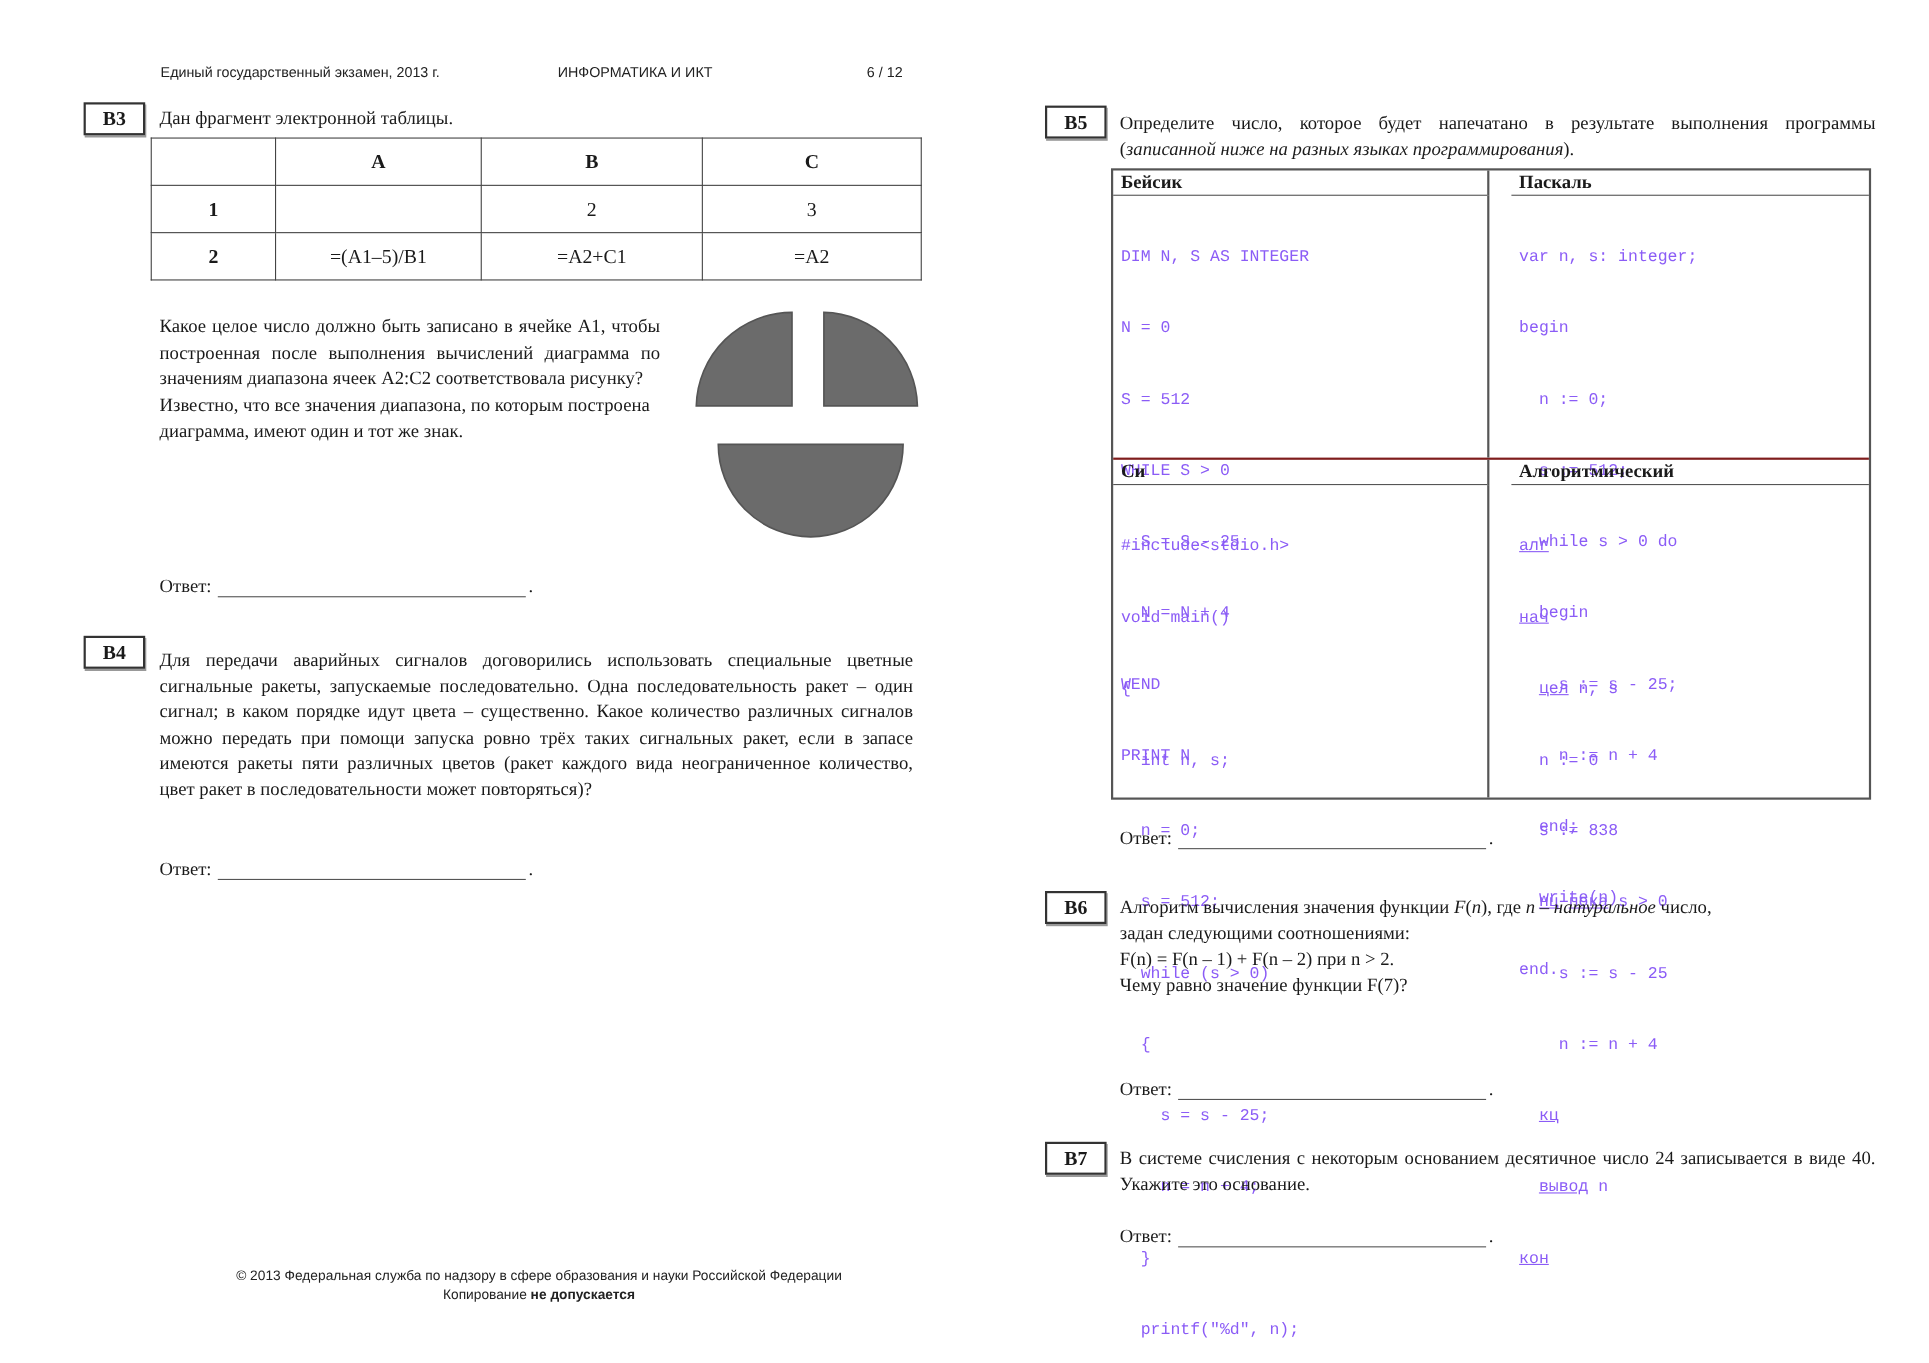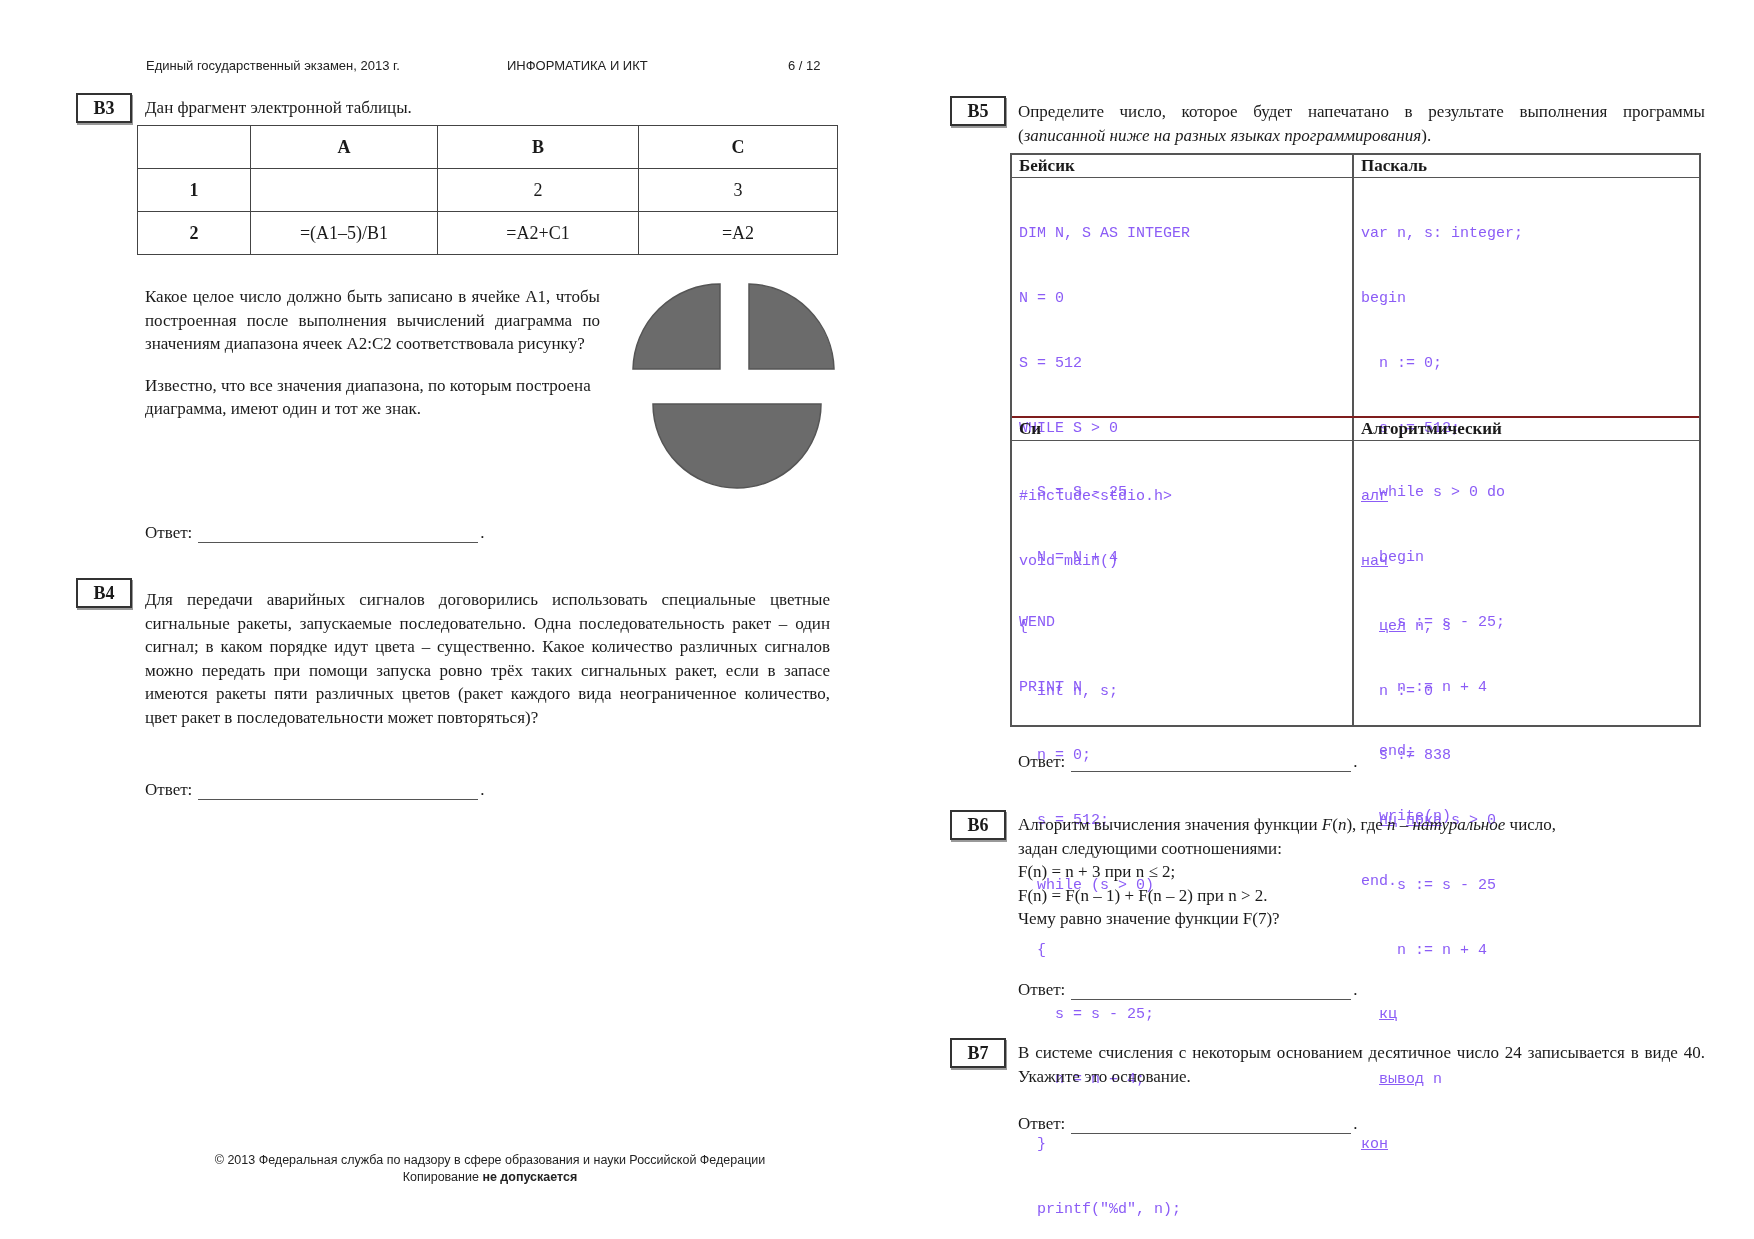--- a/index.html
+++ b/index.html
@@ -20,21 +20,21 @@
   .answer .line { display: inline-block; width: 280px; border-bottom: 1.5px solid #555; height: 18px; margin-left: 6px; }
   .answer .dot { margin-left: 2px; }
 
   
   table.sheet { position: absolute; left: 137px; top: 125px; width: 701px; border-collapse: collapse; font-size: 18px; }
   table.sheet td { border: 1.5px solid #444; height: 40px; text-align: center; }
   table.sheet td.h { font-weight: bold; }
 
   
   .code-table { position: absolute; left: 1010px; top: 153px; width: 687px; border: 2px solid #555; }
-  .code-row { display: flex; }
+  .code-row { display: flex; gap: 20px; }
   .code-cell { box-sizing: border-box; }
   .code-cell.left { width: 342px; border-right: 2px solid #555; }
   .code-cell.right { flex: 1; }
   .code-head { font-weight: bold; font-size: 17px; height: 22px; line-height: 22px; padding-left: 7px; border-bottom: 1.5px solid #555; }
   .code-head-row { border-top: 2px solid #7f1d1d; }
   .code-body { font-family: "Liberation Mono", "DejaVu Sans Mono", monospace; font-size: 15px; line-height: 21.6px; color: #8b5cf6; padding: 2px 7px; white-space: pre; }
   .code-body .kw { text-decoration: underline; }
   .code-line { display: block; height: 21.6px; }
 
   .footer { position: absolute; left: 160px; top: 1152px; width: 660px; text-align: center;
@@ -70,21 +70,21 @@
     <td class="h">2</td>
     <td>=(A1–5)/B1</td>
     <td>=A2+C1</td>
     <td>=A2</td>
   </tr>
 </tbody>
   </table>
 
 <div class="para" style="left:145px; top:285px; width:455px;">
   <p>Какое целое число должно быть записано в ячейке A1, чтобы построенная после выполнения вычислений диаграмма по значениям диапазона ячеек A2:C2 соответствовала рисунку?</p>
-  <p style="margin-top:18px; text-align:left;">Известно, что все значения диапазона, по которым построена диаграмма, имеют один и тот же знак.</p>
+  <p style="margin-top:1px; text-align:left;">Известно, что все значения диапазона, по которым построена диаграмма, имеют один и тот же знак.</p>
 </div>
 
 <svg class="abs" style="left:630px; top:280px;" width="220" height="220" viewBox="0 0 220 220">
   <path d="M 90 4 A 87 87 0 0 0 3 89 L 90 89 Z" fill="#6b6b6b" stroke="#555" stroke-width="1.5"></path>
   <path d="M 119 4 A 87 87 0 0 1 204 89 L 119 89 Z" fill="#6b6b6b" stroke="#555" stroke-width="1.5"></path>
   <path d="M 23 124 L 191 124 A 84 84 0 0 1 23 124 Z" fill="#6b6b6b" stroke="#555" stroke-width="1.5"></path>
 </svg>
 
 <div class="answer" style="left:145px; top:523px;">
   <span>Ответ:</span>
@@ -183,21 +183,20 @@
 <div class="answer" style="left:1018px; top:752px;">
   <span>Ответ:</span>
   <span class="line"></span>
   <span class="dot">.</span>
 </div>
 
 <div class="task-label" style="left:950px; top:810px;">B6</div>
 <div class="para" style="left:1018px; top:813px; width:687px;">
   <p><span>Алгоритм вычисления значения функции </span><span class="it">F</span><span>(</span><span class="it">n</span><span>), где </span><span class="it">n</span><span> – </span><span class="it">натуральное</span><span> число,</span></p>
   <p style="text-align:left">задан следующими соотношениями:</p>
-  <p style="text-align:left">F(n) = n + 3 при n ≤ 2;</p>
   <p style="text-align:left">F(n) = F(n – 1) + F(n – 2) при n &gt; 2.</p>
   <p style="text-align:left">Чему равно значение функции F(7)?</p>
 </div>
 
 <div class="answer" style="left:1018px; top:980px;">
   <span>Ответ:</span>
   <span class="line"></span>
   <span class="dot">.</span>
 </div>
 

